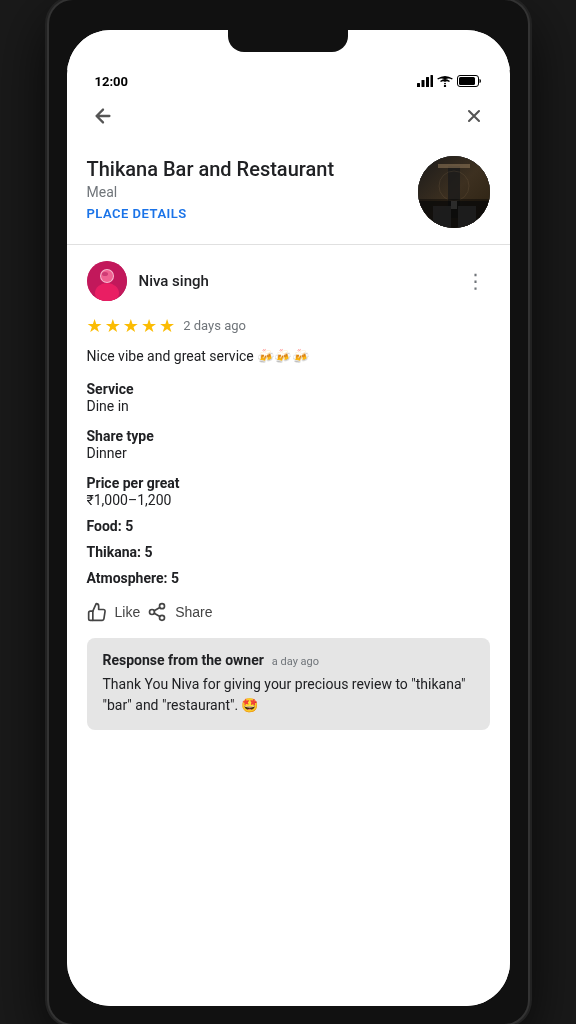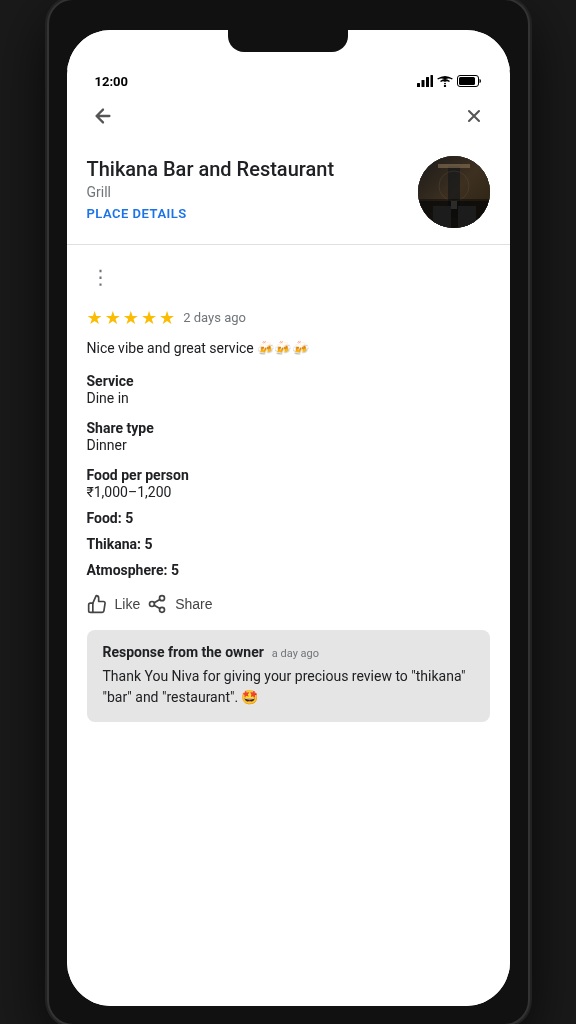--- a/index.html
+++ b/index.html
@@ -375,21 +375,21 @@
         <div class="nav-icon">
           <svg width="20" height="20" viewBox="0 0 24 24" fill="none" stroke="#555" stroke-width="2.5" stroke-linecap="round">
             <path d="M18 6L6 18M6 6l12 12"></path>
           </svg>
         </div>
       </div>
 
       <div class="restaurant-header">
         <div class="restaurant-info">
           <div class="restaurant-name">Thikana Bar and Restaurant</div>
-          <div class="restaurant-type">Grill</div>
+          <div class="restaurant-type">Meal</div>
           <div class="place-details-link">PLACE DETAILS</div>
         </div>
         <div class="restaurant-image">
           <div class="restaurant-image-placeholder">
             <svg width="72" height="72" viewBox="0 0 72 72">
               <rect width="72" height="72" fill="#2a2a2a"></rect>
               <rect x="0" y="0" width="72" height="72" fill="url(#grad1)"></rect>
               <defs>
                 <linearGradient id="grad1" x1="0%" y1="0%" x2="100%" y2="100%">
                   <stop offset="0%" style="stop-color:#1a1a1a;stop-opacity:1"></stop>
@@ -406,20 +406,34 @@
               <circle cx="36" cy="30" r="15" fill="none" stroke="#8B7355" stroke-width="0.5" opacity="0.4"></circle>
             </svg>
           </div>
         </div>
       </div>
 
       <div class="divider"></div>
 
       <div class="review-section">
         <div class="reviewer-row">
+          <div class="reviewer-info">
+            <div class="avatar">
+              <div class="avatar-img">
+                <svg width="40" height="40" viewBox="0 0 40 40">
+                  <circle cx="20" cy="20" r="20" fill="#c2185b"></circle>
+                  <circle cx="20" cy="15" r="7" fill="#f8bbd0"></circle>
+                  <ellipse cx="20" cy="32" rx="12" ry="10" fill="#e91e63"></ellipse>
+                  <circle cx="20" cy="15" r="6" fill="#f06292"></circle>
+                  <ellipse cx="18" cy="13" rx="3" ry="2" fill="#ad1457" opacity="0.5"></ellipse>
+                </svg>
+              </div>
+            </div>
+            <span class="reviewer-name">Niva singh</span>
+          </div>
           <div class="more-icon">⋮</div>
         </div>
 
         <div class="rating-row">
           <div class="stars">
             <span class="star">★</span>
             <span class="star">★</span>
             <span class="star">★</span>
             <span class="star">★</span>
             <span class="star">★</span>
@@ -433,21 +447,21 @@
           <div class="review-detail-label">Service</div>
           <div class="review-detail-value">Dine in</div>
         </div>
 
         <div class="review-detail">
           <div class="review-detail-label">Share type</div>
           <div class="review-detail-value">Dinner</div>
         </div>
 
         <div class="review-detail">
-          <div class="review-detail-label">Food per person</div>
+          <div class="review-detail-label">Price per great</div>
           <div class="review-detail-value">₹1,000–1,200</div>
         </div>
 
         <div class="review-rating-row"><span>Food:</span> <span>5</span></div>
 
         <div class="review-rating-row"><span>Thikana:</span> <span>5</span></div>
 
         <div class="review-rating-row"><span>Atmosphere:</span> <span>5</span></div>
 
         <div class="action-row">

